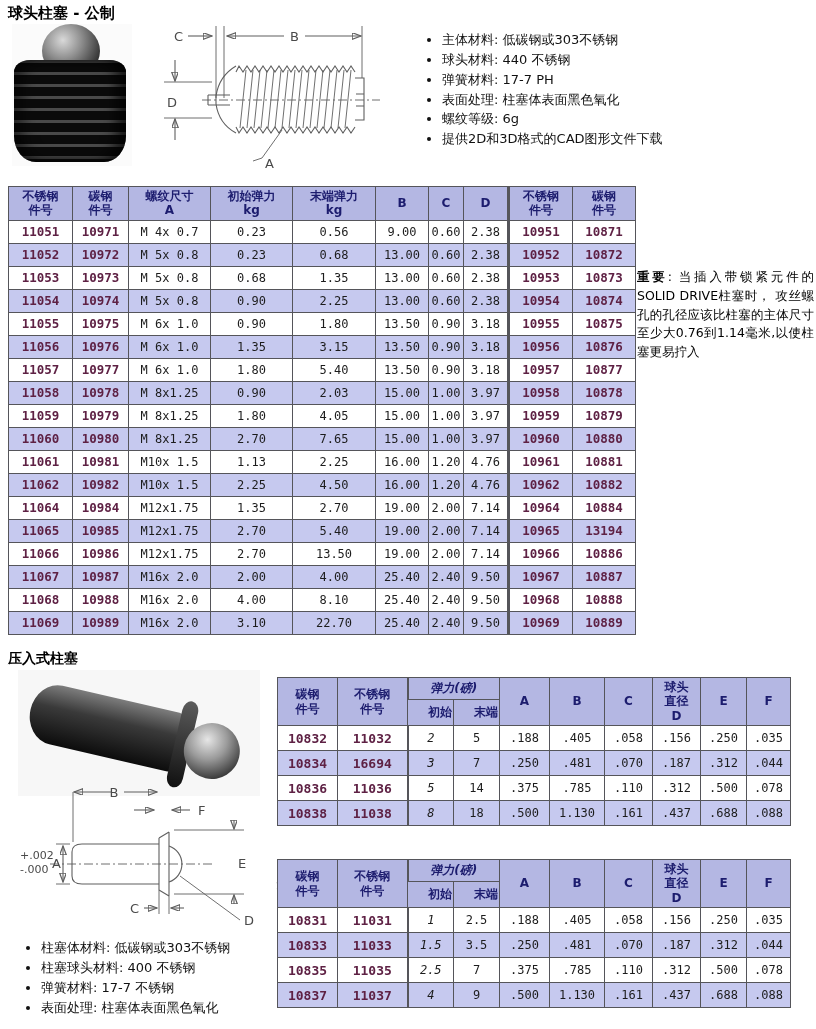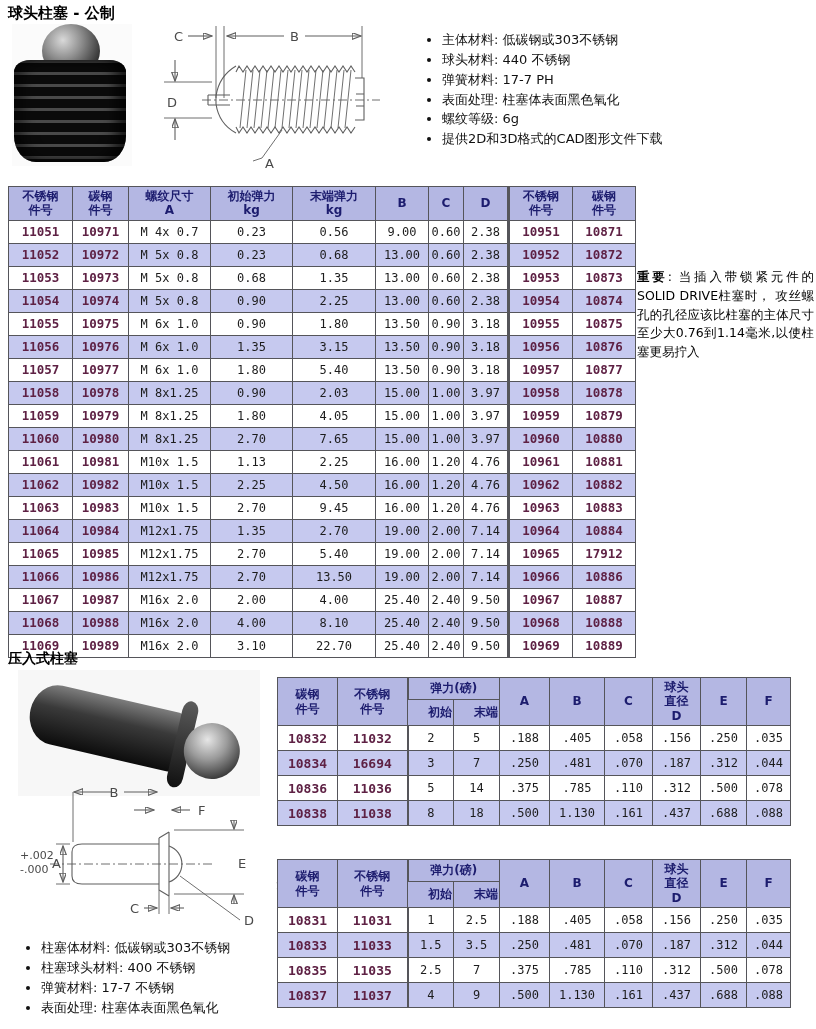--- a/index.html
+++ b/index.html
@@ -26,21 +26,21 @@
 
   #main-table{width:627px;}
   #main-table td{height:22px;}
   #main-table td:nth-child(1),#main-table td:nth-child(2),
   #main-table td:nth-child(9),#main-table td:nth-child(10){font-weight:bold;color:#5e2144;font-size:12.5px;}
   #main-table th:nth-child(9),#main-table td:nth-child(9){border-left:3px solid #55555a;}
 
   .press-table{width:513px;}
   .press-table td{height:24px;}
   .press-table td:nth-child(1),.press-table td:nth-child(2){font-weight:bold;color:#5e2144;font-size:13px;}
-  .press-table th:nth-child(3),.press-table td:nth-child(3){border-left:2px solid #55555a;}
+  .press-table th:nth-child(3),.press-table td:nth-child(3){border-left:2px solid #55555a;font-style:italic;}
   .press-table th.sub{height:21px;text-align:right;}
 
   
   .note{font-size:12.5px;line-height:1.5;color:#000000;text-align:justify;}
   .note b{font-weight:bold;}
 
   
   .photo-top{background:#fbfbfb;}
   .pt-ball{position:absolute;left:30px;top:0px;width:58px;height:54px;border-radius:50%;
       background:radial-gradient(circle at 36% 30%,#d9d9d9 0%,#8f8f8f 35%,#1d1d1d 85%);}
@@ -301,32 +301,20 @@
           <td>M10x 1.5</td>
           <td>2.25</td>
           <td>4.50</td>
           <td>16.00</td>
           <td>1.20</td>
           <td>4.76</td>
           <td>10962</td>
           <td>10882</td>
         </tr>
         <tr>
-          <td>11063</td>
-          <td>10983</td>
-          <td>M10x 1.5</td>
-          <td>2.70</td>
-          <td>9.45</td>
-          <td>16.00</td>
-          <td>1.20</td>
-          <td>4.76</td>
-          <td>10963</td>
-          <td>10883</td>
-        </tr>
-        <tr>
           <td>11064</td>
           <td>10984</td>
           <td>M12x1.75</td>
           <td>1.35</td>
           <td>2.70</td>
           <td>19.00</td>
           <td>2.00</td>
           <td>7.14</td>
           <td>10964</td>
           <td>10884</td>
@@ -334,21 +322,21 @@
         <tr>
           <td>11065</td>
           <td>10985</td>
           <td>M12x1.75</td>
           <td>2.70</td>
           <td>5.40</td>
           <td>19.00</td>
           <td>2.00</td>
           <td>7.14</td>
           <td>10965</td>
-          <td>17912</td>
+          <td>13194</td>
         </tr>
         <tr>
           <td>11066</td>
           <td>10986</td>
           <td>M12x1.75</td>
           <td>2.70</td>
           <td>13.50</td>
           <td>19.00</td>
           <td>2.00</td>
           <td>7.14</td>

